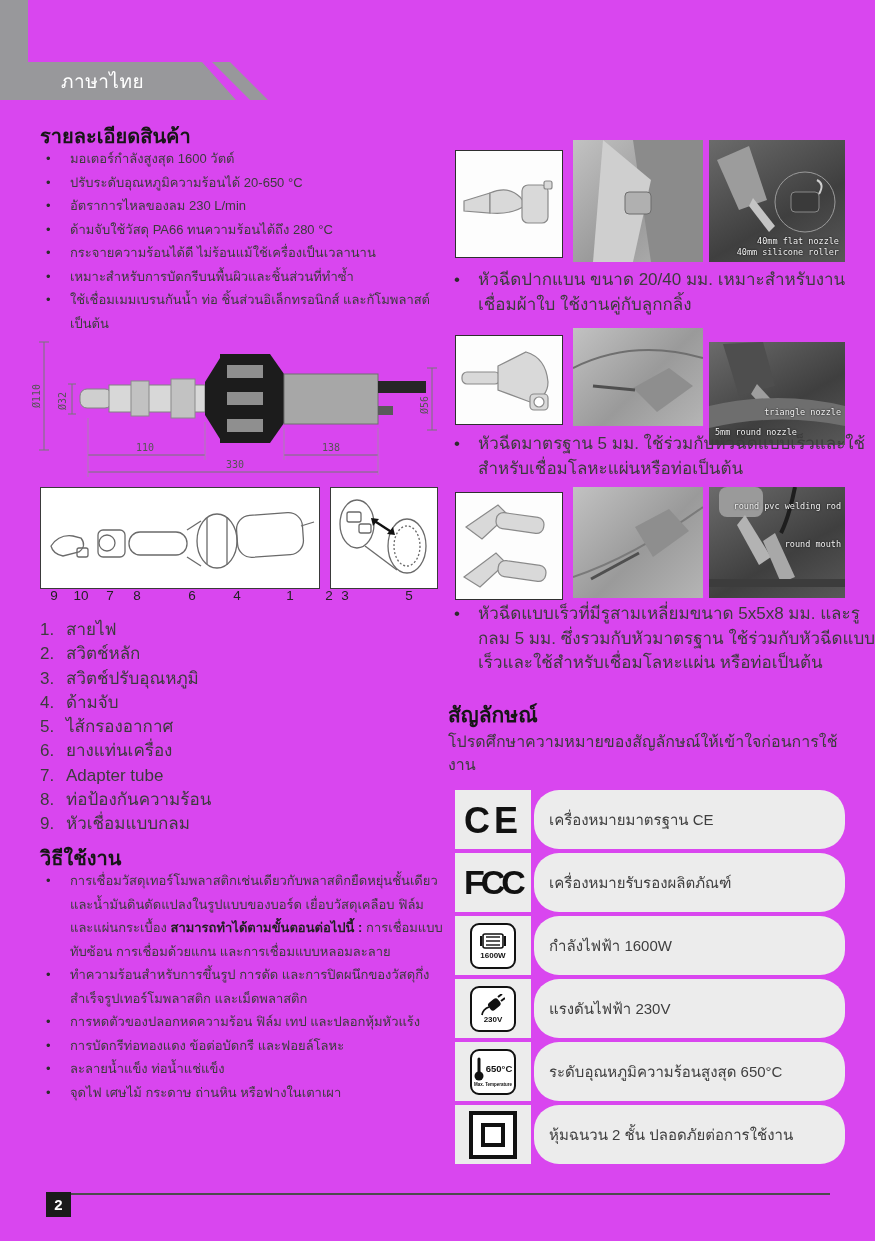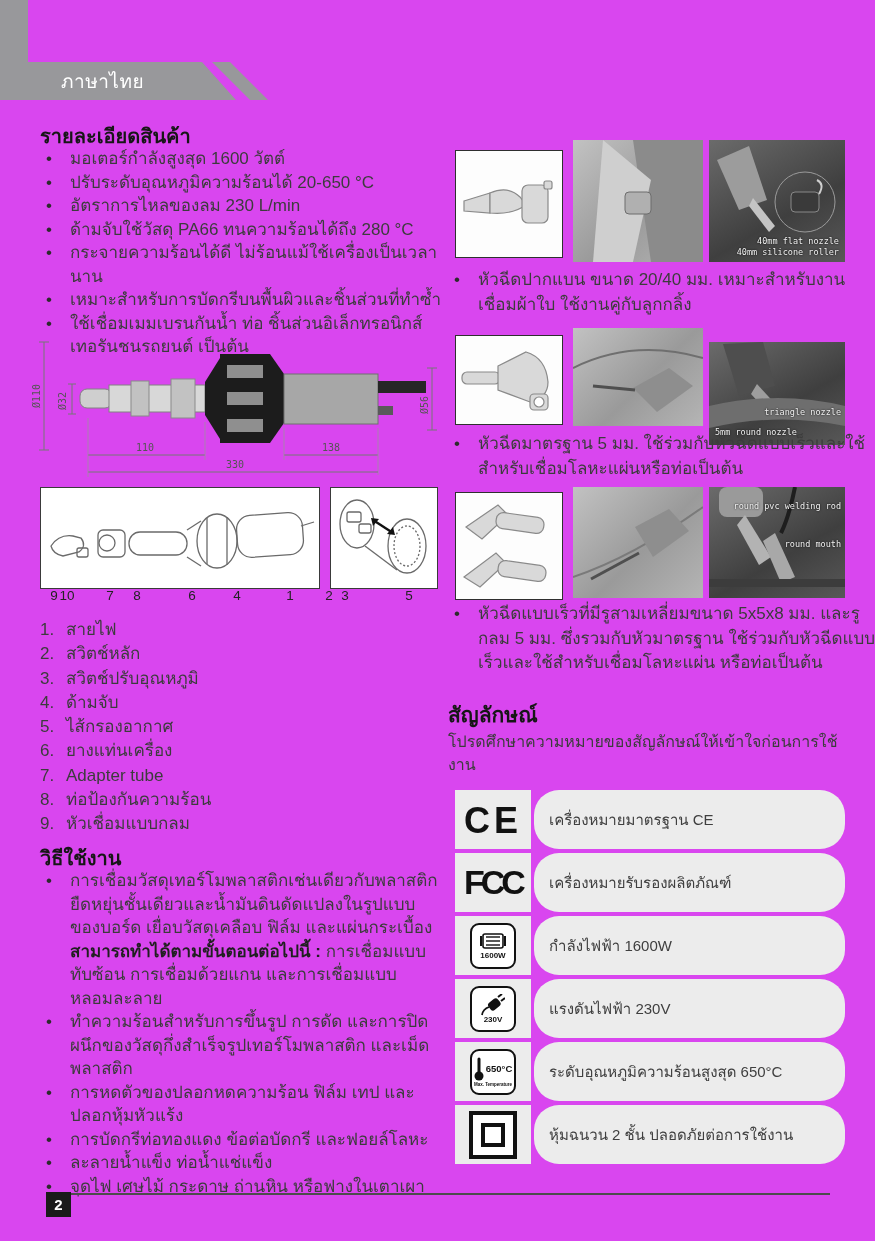--- a/index.html
+++ b/index.html
@@ -10,21 +10,21 @@
   .vstrip{position:absolute;left:0;top:0;width:28px;height:100px;background:#98989b;}
   .banner{position:absolute;left:0;top:62px;width:240px;height:38px;background:#98989b;
           clip-path:polygon(0 0,202px 0,236px 100%,0 100%);}
   .banner-label{position:absolute;left:0;top:62px;width:205px;height:38px;display:flex;
           align-items:center;justify-content:center;color:#fff;font-size:19px;letter-spacing:.5px;}
   .banner-slash{position:absolute;left:210px;top:62px;width:60px;height:38px;background:#98989b;
           clip-path:polygon(2px 0,20px 0,58px 100%,40px 100%);}
 
   
   .h2{position:absolute;font-size:20px;font-weight:bold;color:#161616;}
-  .bullets{position:absolute;margin:0;padding:0;list-style:none;font-size:17px;line-height:23.5px;color:#3c3c3c;}
+  .bullets{position:absolute;margin:0;padding:0;list-style:none;font-size:13px;line-height:23.5px;color:#3c3c3c;}
   .bullets li{position:relative;padding-left:30px;}
   .bullets li::before{content:"•";position:absolute;left:6px;top:0;color:#2c2c2c;}
   .numlist{position:absolute;margin:0;padding:0;list-style:none;font-size:17px;line-height:24.3px;color:#3c3c3c;}
   .numlist li{padding-left:0;}
   .numlist .nnum{display:inline-block;width:26px;}
 
   
   .twrap{position:absolute;left:30px;top:332px;width:412px;height:150px;}
   .dimtext{font-size:10px;fill:#555;font-family:"DejaVu Sans Mono",monospace;}
 
@@ -81,21 +81,21 @@
   <div class="banner-label">ภาษาไทย</div>
 
   <div class="h2" style="left:40px;top:120px;">รายละเอียดสินค้า</div>
   <ul class="bullets" style="left:40px;top:147px;width:402px;">
     <li>มอเตอร์กำลังสูงสุด 1600 วัตต์</li>
     <li>ปรับระดับอุณหภูมิความร้อนได้ 20-650 °C</li>
     <li>อัตราการไหลของลม 230 L/min</li>
     <li>ด้ามจับใช้วัสดุ PA66 ทนความร้อนได้ถึง 280 °C</li>
     <li>กระจายความร้อนได้ดี ไม่ร้อนแม้ใช้เครื่องเป็นเวลานาน</li>
     <li>เหมาะสำหรับการบัดกรีบนพื้นผิวและชิ้นส่วนที่ทำซ้ำ</li>
-    <li>ใช้เชื่อมเมมเบรนกันน้ำ ท่อ ชิ้นส่วนอิเล็กทรอนิกส์ เทอรันชนรถยนต์ เป็นต้น</li>
+    <li>ใช้เชื่อมเมมเบรนกันน้ำ ท่อ ชิ้นส่วนอิเล็กทรอนิกส์ และกัโมพลาสต์ เป็นต้น</li>
   </ul>
 
   <div class="twrap">
     <svg width="412" height="150" viewBox="0 0 412 150">
 
       <line x1="14" y1="10" x2="14" y2="118" stroke="#777" stroke-width="1"></line>
       <line x1="9" y1="10" x2="19" y2="10" stroke="#777" stroke-width="1"></line>
       <line x1="9" y1="118" x2="19" y2="118" stroke="#777" stroke-width="1"></line>
       <text class="dimtext" transform="translate(10,76) rotate(-90)">Ø110</text>
 
@@ -166,21 +166,21 @@
         <ellipse cx="76" cy="58" rx="19" ry="27"></ellipse>
         <ellipse cx="76" cy="58" rx="13" ry="20" stroke-dasharray="2,2"></ellipse>
         <line x1="34" y1="58" x2="66" y2="82"></line>
       </g>
       <line x1="42" y1="32" x2="62" y2="45" stroke="#111" stroke-width="2.4"></line>
       <polygon points="40,30 48,31 42,38" fill="#111"></polygon>
       <polygon points="64,47 56,46 62,39" fill="#111"></polygon>
     </svg>
   </div>
   <span class="expnum" style="left:45px;">9</span>
-  <span class="expnum" style="left:58px;">10</span>
+  <span class="expnum" style="left:72px;">10</span>
   <span class="expnum" style="left:101px;">7</span>
   <span class="expnum" style="left:128px;">8</span>
   <span class="expnum" style="left:183px;">6</span>
   <span class="expnum" style="left:228px;">4</span>
   <span class="expnum" style="left:281px;">1</span>
   <span class="expnum" style="left:320px;">2</span>
   <span class="expnum" style="left:336px;">3</span>
   <span class="expnum" style="left:400px;">5</span>
 
   <ol class="numlist" style="left:40px;top:618px;width:402px;">

